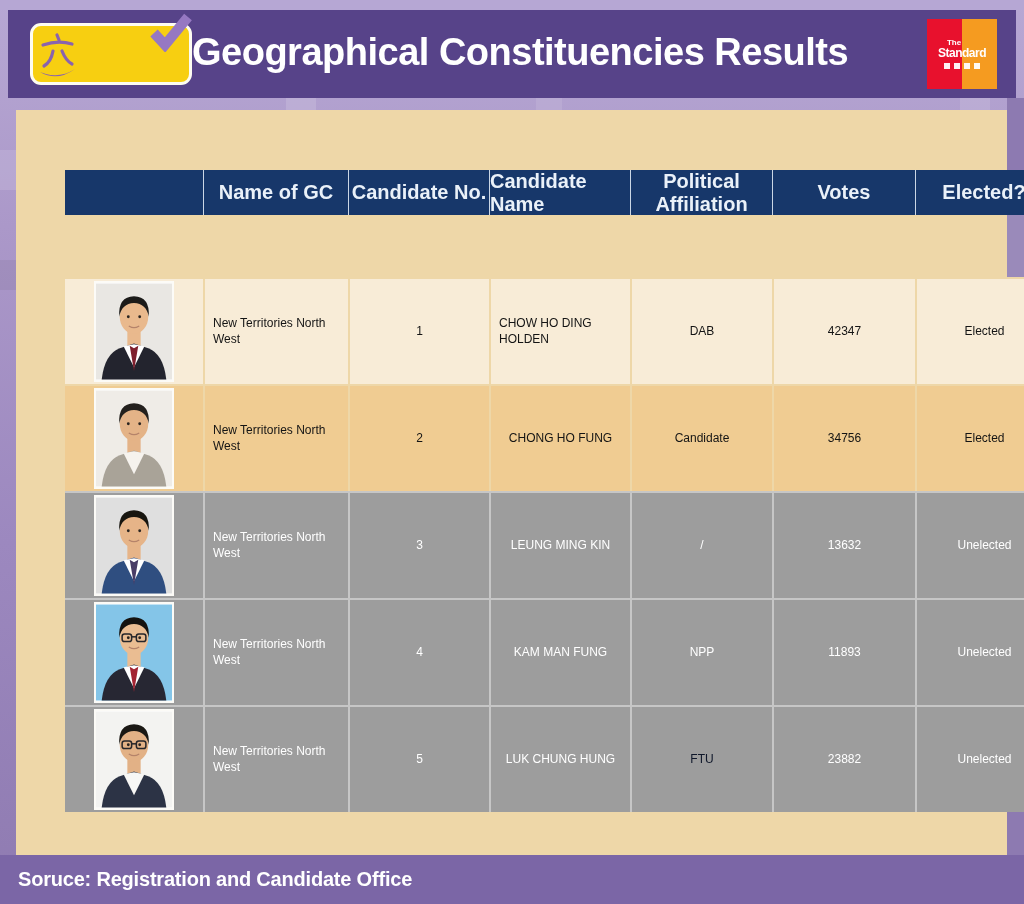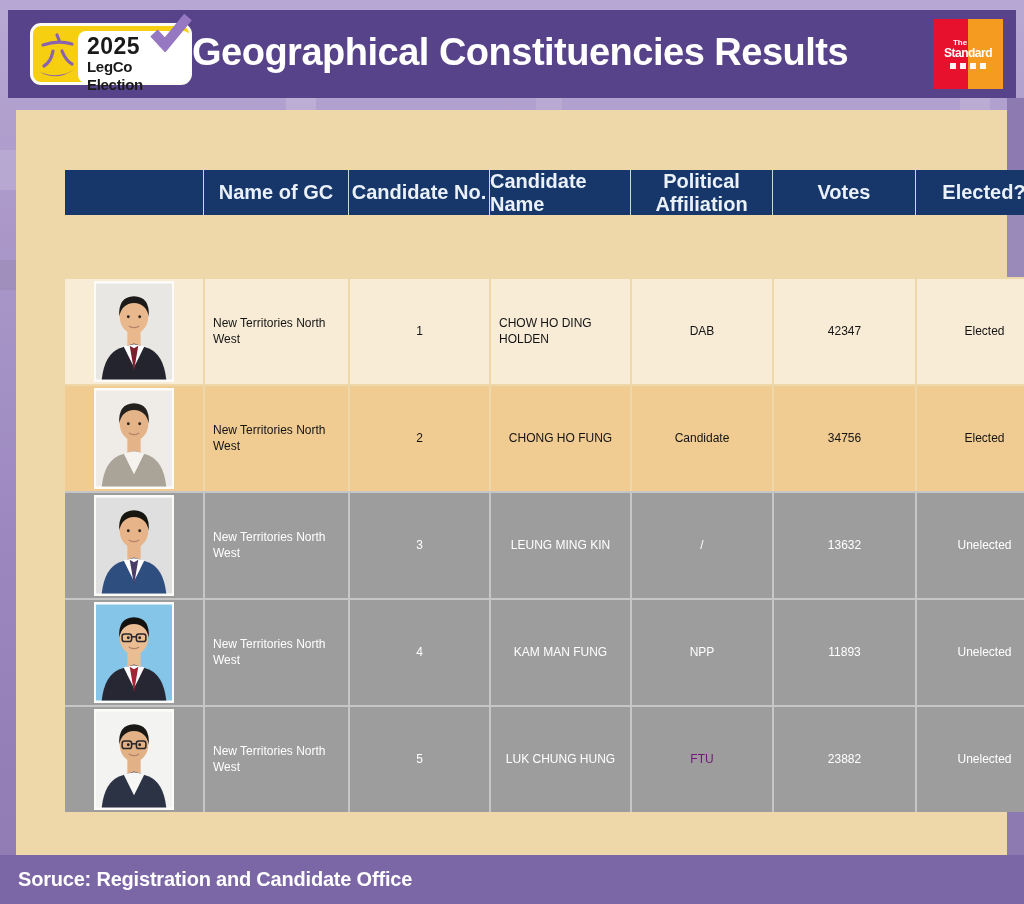--- a/index.html
+++ b/index.html
@@ -27,21 +27,21 @@
     position:absolute; left:45px; top:5px; width:113px; height:52px;
     background:#ffffff; border-radius:8px; padding:3px 0 0 9px;
   }
   .badge-year { font-size:23px; font-weight:bold; color:#1a1a1a; line-height:1.05; letter-spacing:0.5px; }
   .badge-name { font-size:15px; font-weight:bold; color:#1a1a1a; line-height:1.2; letter-spacing:-0.3px; }
   .badge-check { position:absolute; right:-4px; top:-14px; width:46px; height:40px; }
   .main-title {
     flex:1; text-align:left; color:#ffffff; font-size:38px; font-weight:bold;
     letter-spacing:-0.5px; white-space:nowrap; padding-bottom:4px;
   }
-  .std-logo { position:relative; width:70px; height:70px; margin-right:13px; flex:0 0 auto; display:flex; }
+  .std-logo { position:relative; width:70px; height:70px; margin-right:19px; flex:0 0 auto; display:flex; }
   .std-red { flex:1; background: var(--standard-red, #e8112d); }
   .std-orange { flex:1; background: var(--standard-orange, #f59b20); }
   .std-text {
     position:absolute; inset:0; display:flex; flex-direction:column;
     align-items:center; justify-content:center; color:#fff;
   }
   .std-the { font-size:8px; font-weight:bold; line-height:1; margin-bottom:0; transform:translateX(-8px); }
   .std-name { font-size:12px; font-weight:bold; line-height:1.1; letter-spacing:-0.5px; }
   .std-cn { display:flex; gap:4px; margin-top:3px; }
   .std-cn i { display:block; width:6px; height:6px; background:rgba(255,255,255,.95); }
@@ -84,21 +84,21 @@
     display:flex; align-items:center; justify-content:center;
     text-align:left; font-weight:normal; font-size:12px; line-height:1.3;
     padding:0 8px;
     border-top:2px solid var(--div-c, #eed7a8);
     border-left:2px solid var(--div-c, #eed7a8);
   }
   .trow .td:first-child { border-left:none; }
   .row-cream .td { background: var(--row-cream, #f8ecd7); color:#141414; --div-c:#eed7a8; }
   .row-tan   .td { background: var(--row-tan, #f0cc92);   color:#141414; --div-c:#eed7a8; }
   .row-gray  .td { background: var(--row-gray, #9d9d9d);  color:#ffffff; --div-c:#c6c6c6; }
-  .td.dark-text { color:#701a75; }
+  .td.dark-text { color:#0f172a; }
   .td.photo-cell { padding:0; }
   .photo-frame { width:80px; height:101px; border:2px solid #fcfbf7; background:#fff; }
   .photo-frame svg { display:block; }
   
   .footer-band {
     position:absolute; left:0; top:855px; width:100%; height:49px;
     background: var(--footer-bg, #7b66a6);
     display:flex; align-items:center;
   }
   .source-text { color:#ffffff; font-weight:bold; font-size:20px; margin-left:18px; letter-spacing:-0.2px; }
@@ -112,24 +112,20 @@
   <div class="badge">
     <svg class="badge-glyph" viewBox="0 0 42 50">
       <g stroke="#8a63ae" fill="none" stroke-width="3.2" stroke-linecap="round">
         <path d="M21 4 l2 5"></path>
         <path d="M7 14 q15 -5 29 -1"></path>
         <path d="M17 20 q-2 11 -9 15"></path>
         <path d="M26 20 q4 10 10 13"></path>
       </g>
       <path d="M4 41 Q 21 51 39 38 Q 25 47 10 43 Z" fill="#8a63ae"></path>
     </svg>
-    <div class="badge-box">
-      <div class="badge-year">2025</div>
-      <div class="badge-name">LegCo Election</div>
-    </div>
     <svg class="badge-check" viewBox="0 0 46 40">
       <path d="M7 21 L18 33 L41 5" fill="none" stroke="#9678c2" stroke-width="10" stroke-linecap="butt"></path>
     </svg>
   </div>
 
   <div class="main-title">Geographical Constituencies Results</div>
 
   <div class="std-logo" title="英文虎報">
     <div class="std-red"></div>
     <div class="std-orange"></div>

